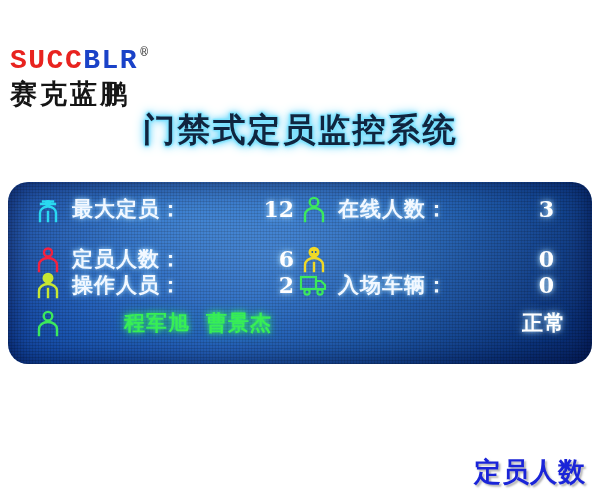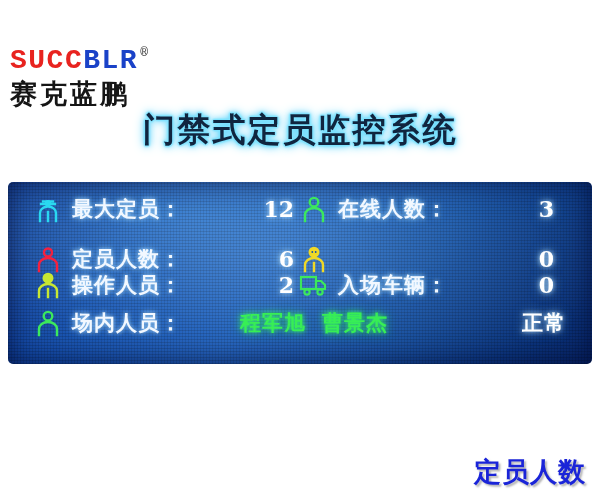--- a/index.html
+++ b/index.html
@@ -77,21 +77,21 @@
     white-space: nowrap;
   }
 
   
   .led-panel {
     position: absolute;
     left: 8px;
     top: 182px;
     width: 584px;
     height: 182px;
-    border-radius: 5px;
+    border-radius: 20px;
     background:
       radial-gradient(120% 150% at 32% 18%, rgba(70,150,230,0.55) 0%, rgba(30,95,195,0.25) 42%, rgba(0,25,95,0.45) 100%),
       linear-gradient(120deg, #0b2f82 0%, #1551ad 22%, #1f63bd 45%, #14519f 68%, #07245f 100%);
     box-shadow: inset 0 0 26px rgba(0,12,60,0.75);
     overflow: hidden;
   }
   .led-grid {
     position: absolute;
     inset: 0;
     pointer-events: none;
@@ -307,21 +307,20 @@
 
     <div class="row-wide">
       <div class="icon-cell">
         <svg width="26" height="28" viewBox="0 0 26 28" aria-hidden="true">
           <g fill="none" stroke="#3ce85c" stroke-width="2.4" stroke-linecap="square">
             <circle cx="13" cy="7.2" r="4.3"></circle>
             <path d="M4 26 v-6 a9 7 0 0 1 18 0 v6"></path>
           </g>
         </svg>
       </div>
-      <div class="led-label">场内人员：</div>
       <div class="led-names"><span>程军旭</span><span class="name-sep"></span><span>曹景杰</span></div>
       <div class="led-status">正常</div>
     </div>
 
   </div>
 </div>
 
 <div class="footer-brand">定员人数</div>
 
 </body></html>

